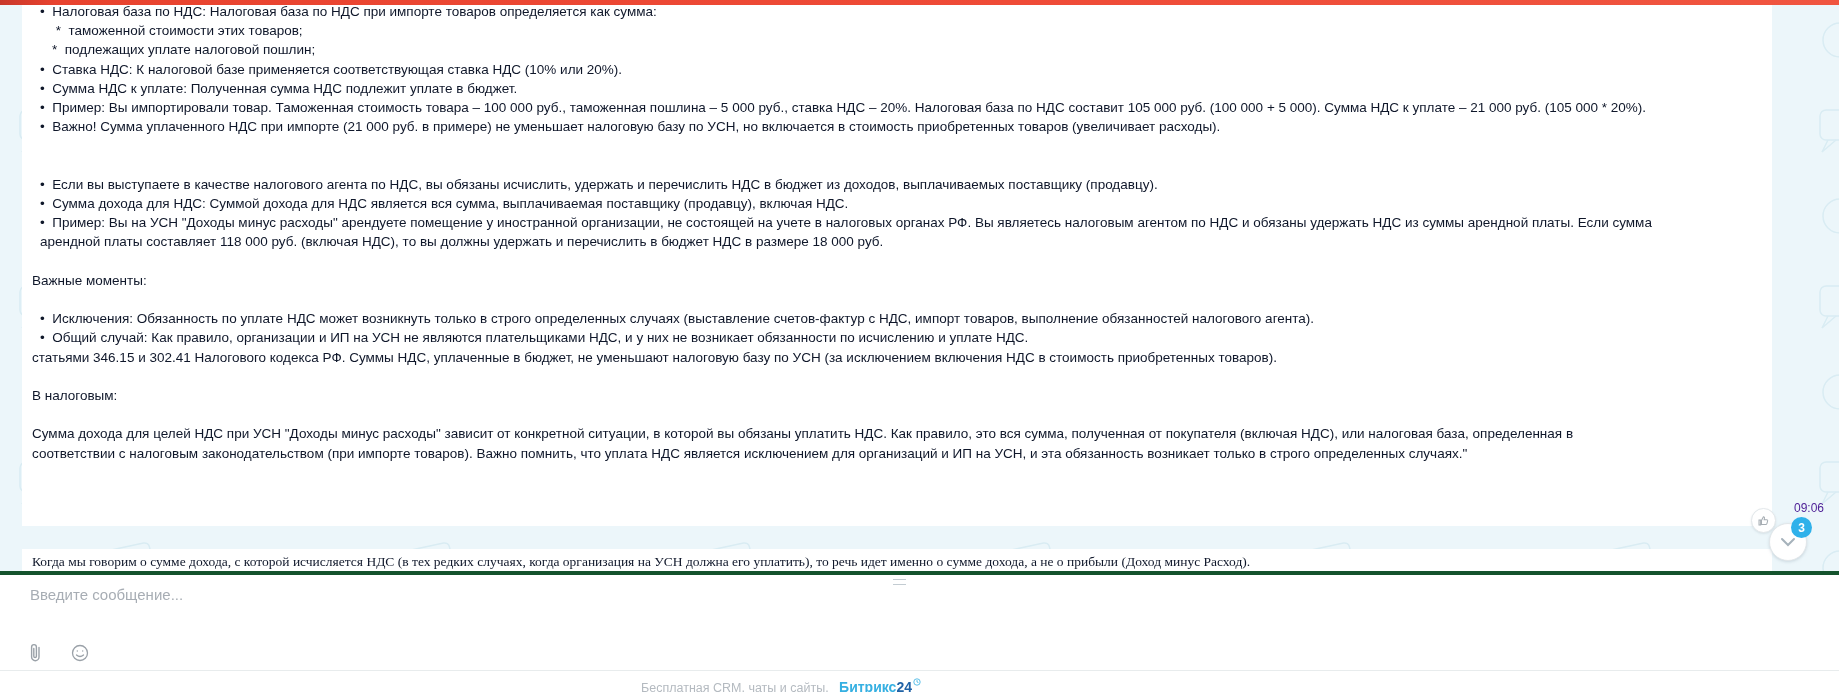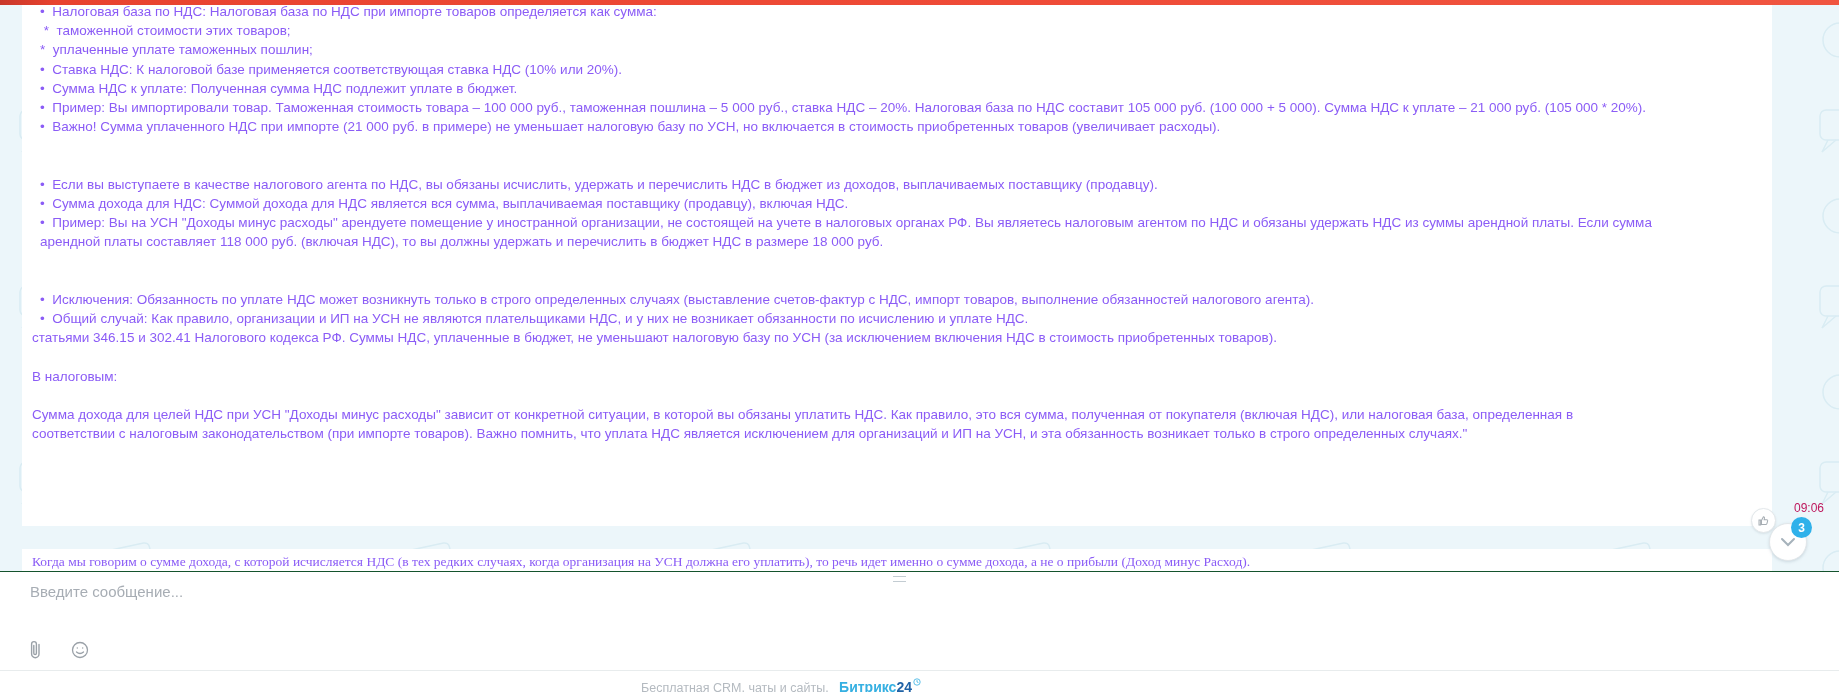--- a/index.html
+++ b/index.html
@@ -10,32 +10,32 @@
   
   .topbar{
     position:absolute;left:0;top:0;width:1839px;height:5px;z-index:30;
     background:linear-gradient(90deg,#c9372a 0%,#e8432f 3%,#ef4b37 55%,#f05540 100%);
   }
   
   .chat{position:absolute;left:0;top:0;width:1839px;height:571px;background:#ecf6fa;}
   .chat-bg{position:absolute;left:0;top:0;z-index:0;}
   
   .bubble{
-    position:absolute;background:#ffffff;z-index:1;color:#8b5cf6;
+    position:absolute;background:#ffffff;z-index:1;color:#0f172a;
     font-size:13.5px;
   }
   .bubble.msg1{left:22px;top:0;width:1750px;height:526px;padding-top:2px;box-sizing:border-box;}
   .bubble.msg2{left:22px;top:549px;width:1750px;height:22px;box-sizing:border-box;padding-top:3px;font-family:Liberation Serif, serif;}
   .ln{line-height:19.2px;white-space:pre-wrap;padding-right:14px;}
   .ln.blank{height:19.2px;}
   .ln.b{padding-left:18px;}
-  .ln.s{padding-left:18px;}
+  .ln.s{padding-left:30px;}
   .ln.p{padding-left:10px;}
   .msg-time{
-    position:absolute;right:15px;top:501px;font-size:12px;color:#be185d;z-index:2;
+    position:absolute;right:15px;top:501px;font-size:12px;color:#4c1d95;z-index:2;
   }
   
   .reaction-btn{
     position:absolute;left:1751px;top:508px;width:25px;height:25px;border-radius:50%;
     background:#ffffff;border:1px solid #e2e7ea;box-sizing:border-box;z-index:4;
     display:flex;align-items:center;justify-content:center;
     box-shadow:0 1px 2px rgba(150,170,180,.25);
   }
   
   .scrolldown-btn{
@@ -45,21 +45,21 @@
     box-shadow:0 1px 3px rgba(140,160,175,.35);
   }
   .scroll-badge{
     position:absolute;left:1791px;top:517px;width:21px;height:21px;border-radius:50%;
     background:#2fb1ea;color:#ffffff;font-size:12px;font-weight:bold;z-index:5;
     display:flex;align-items:center;justify-content:center;
   }
   
   .composer{
     position:absolute;left:0;top:571px;width:1839px;height:99px;background:#ffffff;
-    border-top:1px solid #14532d;box-sizing:border-box;z-index:10;
+    border-top:4px solid #14532d;box-sizing:border-box;z-index:10;
   }
   .drag-handle{
     position:absolute;left:893px;top:4px;width:13px;height:4px;
     border-top:1px solid #c3ccd2;border-bottom:1px solid #c3ccd2;
   }
   .composer-input{
     position:absolute;left:30px;top:10px;width:1500px;height:40px;
     font-size:15px;color:#a7adb4;line-height:20px;
   }
   .composer-icons{position:absolute;left:28px;top:68px;display:flex;align-items:center;gap:28px;}
@@ -102,32 +102,33 @@
           <text x="121" y="40" transform="rotate(-12 131 33)" font-family="Liberation Sans, sans-serif" font-size="17" font-weight="bold" fill="#dcedf4">24</text>
           <text x="241" y="128" font-family="Liberation Sans, sans-serif" font-size="11" fill="#dcedf4">24</text>
         </pattern>
       </defs>
       <rect x="0" y="0" width="1839" height="571" fill="url(#doodles)"></rect>
     </svg>
 
     <div class="bubble msg1">
       <div class="ln b">•  Налоговая база по НДС: Налоговая база по НДС при импорте товаров определяется как сумма:</div>
       <div class="ln s"> *  таможенной стоимости этих товаров;</div>
-      <div class="ln s">*  уплаченные уплате таможенных пошлин;</div>
+      <div class="ln s">*  подлежащих уплате налоговой пошлин;</div>
       <div class="ln b">•  Ставка НДС: К налоговой базе применяется соответствующая ставка НДС (10% или 20%).</div>
       <div class="ln b">•  Сумма НДС к уплате: Полученная сумма НДС подлежит уплате в бюджет.</div>
       <div class="ln b">•  Пример: Вы импортировали товар. Таможенная стоимость товара – 100 000 руб., таможенная пошлина – 5 000 руб., ставка НДС – 20%. Налоговая база по НДС составит 105 000 руб. (100 000 + 5 000). Сумма НДС к уплате – 21 000 руб. (105 000 * 20%).</div>
       <div class="ln b">•  Важно! Сумма уплаченного НДС при импорте (21 000 руб. в примере) не уменьшает налоговую базу по УСН, но включается в стоимость приобретенных товаров (увеличивает расходы).</div>
       <div class="ln blank"></div>
       <div class="ln blank"></div>
       <div class="ln b">•  Если вы выступаете в качестве налогового агента по НДС, вы обязаны исчислить, удержать и перечислить НДС в бюджет из доходов, выплачиваемых поставщику (продавцу).</div>
       <div class="ln b">•  Сумма дохода для НДС: Суммой дохода для НДС является вся сумма, выплачиваемая поставщику (продавцу), включая НДС.</div>
       <div class="ln b">•  Пример: Вы на УСН "Доходы минус расходы" арендуете помещение у иностранной организации, не состоящей на учете в налоговых органах РФ. Вы являетесь налоговым агентом по НДС и обязаны удержать НДС из суммы арендной платы. Если сумма</div>
       <div class="ln b">арендной платы составляет 118 000 руб. (включая НДС), то вы должны удержать и перечислить в бюджет НДС в размере 18 000 руб.</div>
       <div class="ln blank"></div>
+      <div class="ln p">Важные моменты:</div>
       <div class="ln blank"></div>
       <div class="ln b">•  Исключения: Обязанность по уплате НДС может возникнуть только в строго определенных случаях (выставление счетов-фактур с НДС, импорт товаров, выполнение обязанностей налогового агента).</div>
       <div class="ln b">•  Общий случай: Как правило, организации и ИП на УСН не являются плательщиками НДС, и у них не возникает обязанности по исчислению и уплате НДС.</div>
       <div class="ln p">статьями 346.15 и 302.41 Налогового кодекса РФ. Суммы НДС, уплаченные в бюджет, не уменьшают налоговую базу по УСН (за исключением включения НДС в стоимость приобретенных товаров).</div>
       <div class="ln blank"></div>
       <div class="ln p">В налоговым:</div>
       <div class="ln blank"></div>
       <div class="ln p">Сумма дохода для целей НДС при УСН "Доходы минус расходы" зависит от конкретной ситуации, в которой вы обязаны уплатить НДС. Как правило, это вся сумма, полученная от покупателя (включая НДС), или налоговая база, определенная в</div>
       <div class="ln p">соответствии с налоговым законодательством (при импорте товаров). Важно помнить, что уплата НДС является исключением для организаций и ИП на УСН, и эта обязанность возникает только в строго определенных случаях."</div>
     </div>

